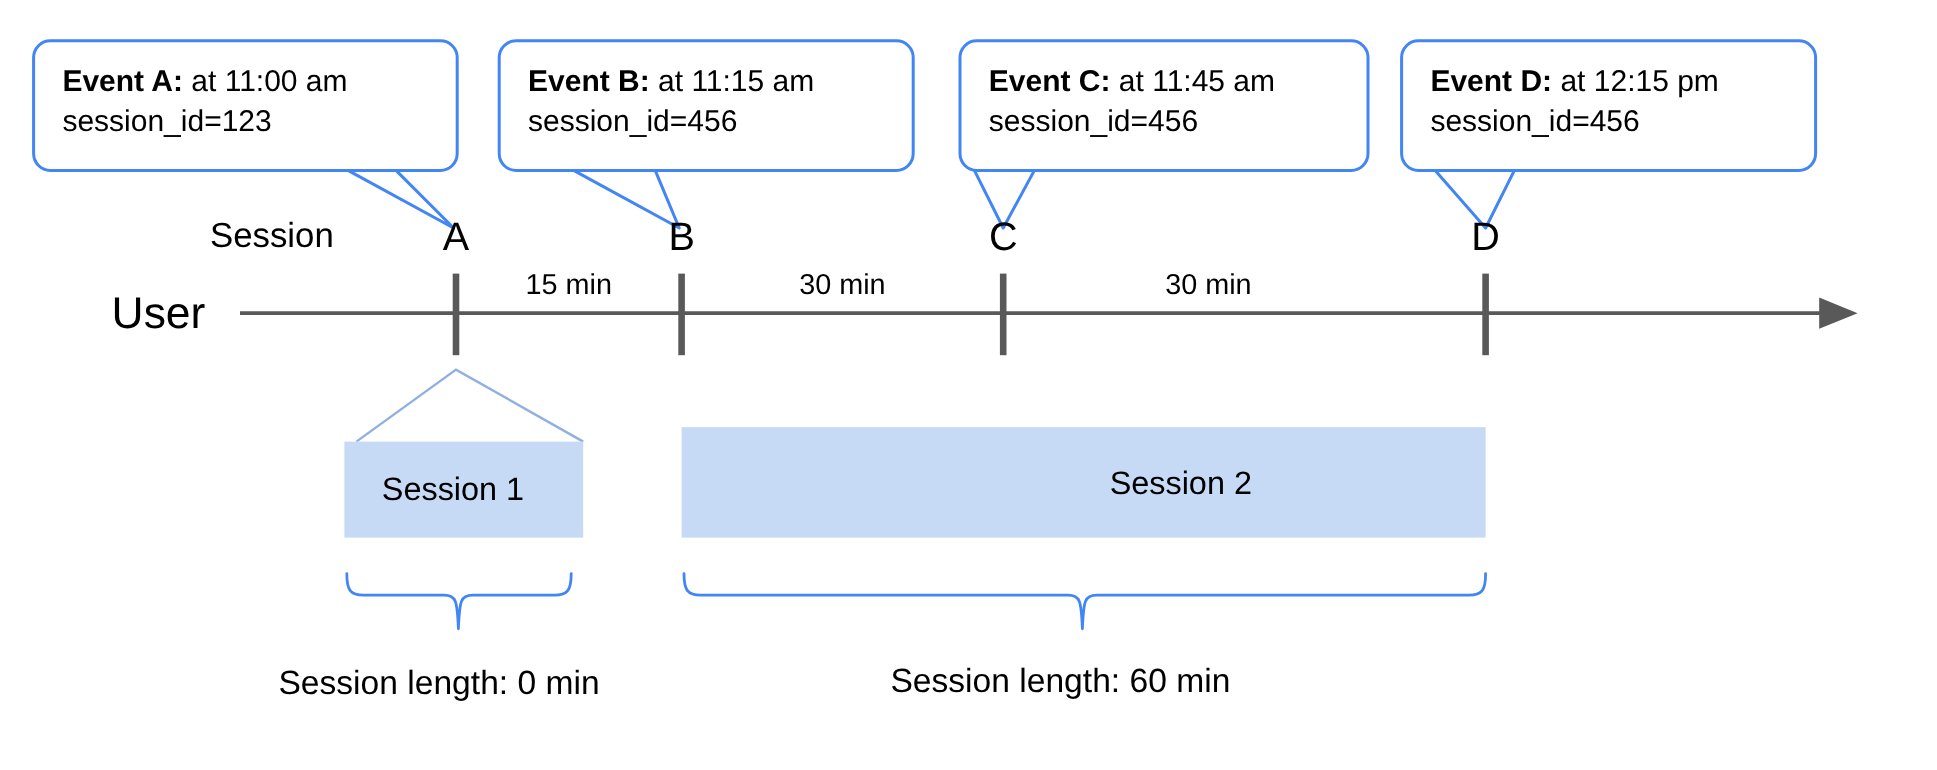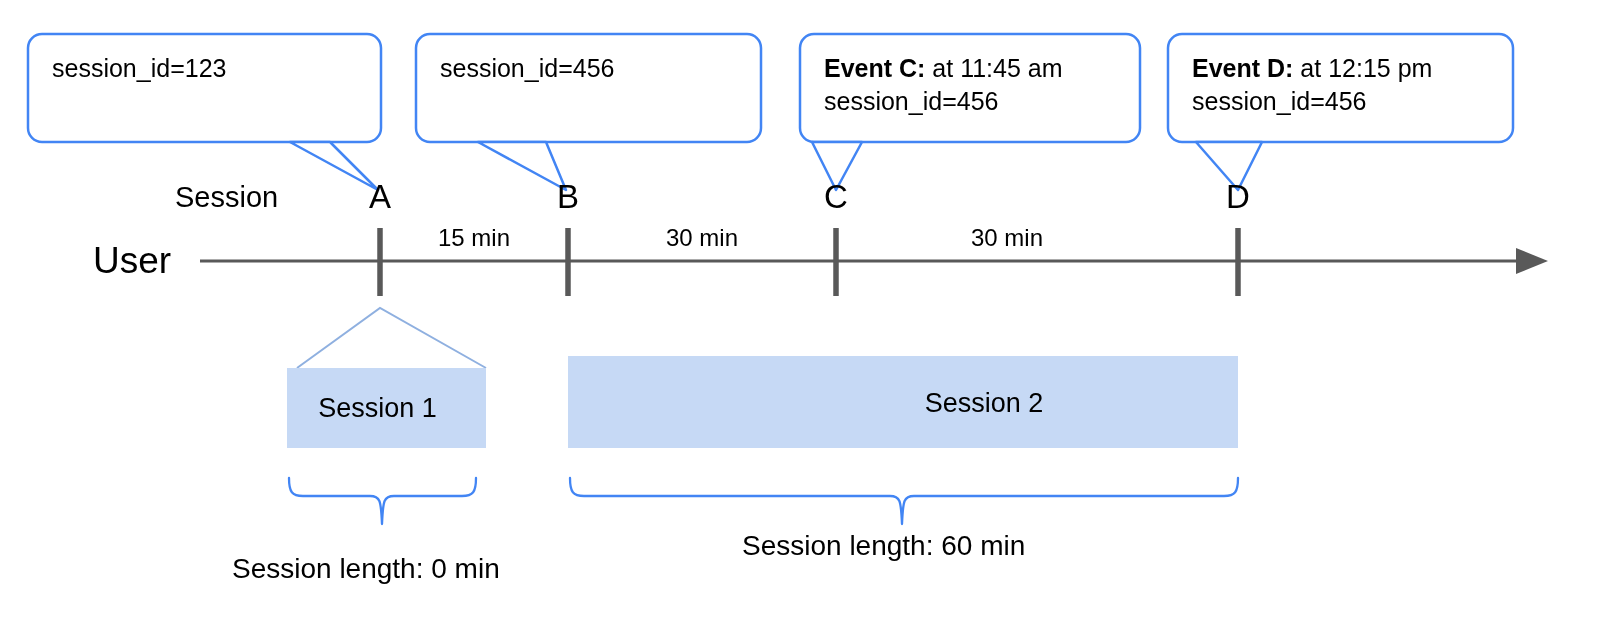--- a/index.html
+++ b/index.html
@@ -132,24 +132,26 @@
                L 890 496
                C 900 496, 901 500, 902 524
                C 903 500, 904 496, 914 496
                L 1224 496
                C 1235 496, 1238 492, 1238 478" fill="none" stroke="#4285f4" stroke-width="2.3" stroke-linecap="round" stroke-linejoin="round"></path>
     </g>
 
   </svg>
 
   <div class="callout-text" style="left:52px; top:52px;">
+    <div><span class="lead">Event A:</span><span> at 11:00 am</span></div>
     <div>session_id=123</div>
   </div>
 
   <div class="callout-text" style="left:440px; top:52px;">
+    <div><span class="lead">Event B:</span><span> at 11:15 am</span></div>
     <div>session_id=456</div>
   </div>
 
   <div class="callout-text" style="left:824px; top:52px;">
     <div><span class="lead">Event C:</span><span> at 11:45 am</span></div>
     <div>session_id=456</div>
   </div>
 
   <div class="callout-text" style="left:1192px; top:52px;">
     <div><span class="lead">Event D:</span><span> at 12:15 pm</span></div>
@@ -165,15 +167,15 @@
   <div class="event-letter" style="left:1218px; top:178px; width:40px;">D</div>
 
   <div class="gap-label" style="left:414px; top:213px; width:120px;">15 min</div>
   <div class="gap-label" style="left:642px; top:213px; width:120px;">30 min</div>
   <div class="gap-label" style="left:947px; top:213px; width:120px;">30 min</div>
 
   <div class="session-label" style="left:287px; top:393px; width:181px;">Session 1</div>
   <div class="session-label" style="left:592px; top:388px; width:784px;">Session 2</div>
 
   <div class="length-label" style="left:232px; top:553px; width:300px;">Session length: 0 min</div>
-  <div class="length-label" style="left:742px; top:530px; width:320px;">Session length: 60 min</div>
+  <div class="length-label" style="left:742px; top:552px; width:320px;">Session length: 60 min</div>
 
 </div>
 
 </body></html>

